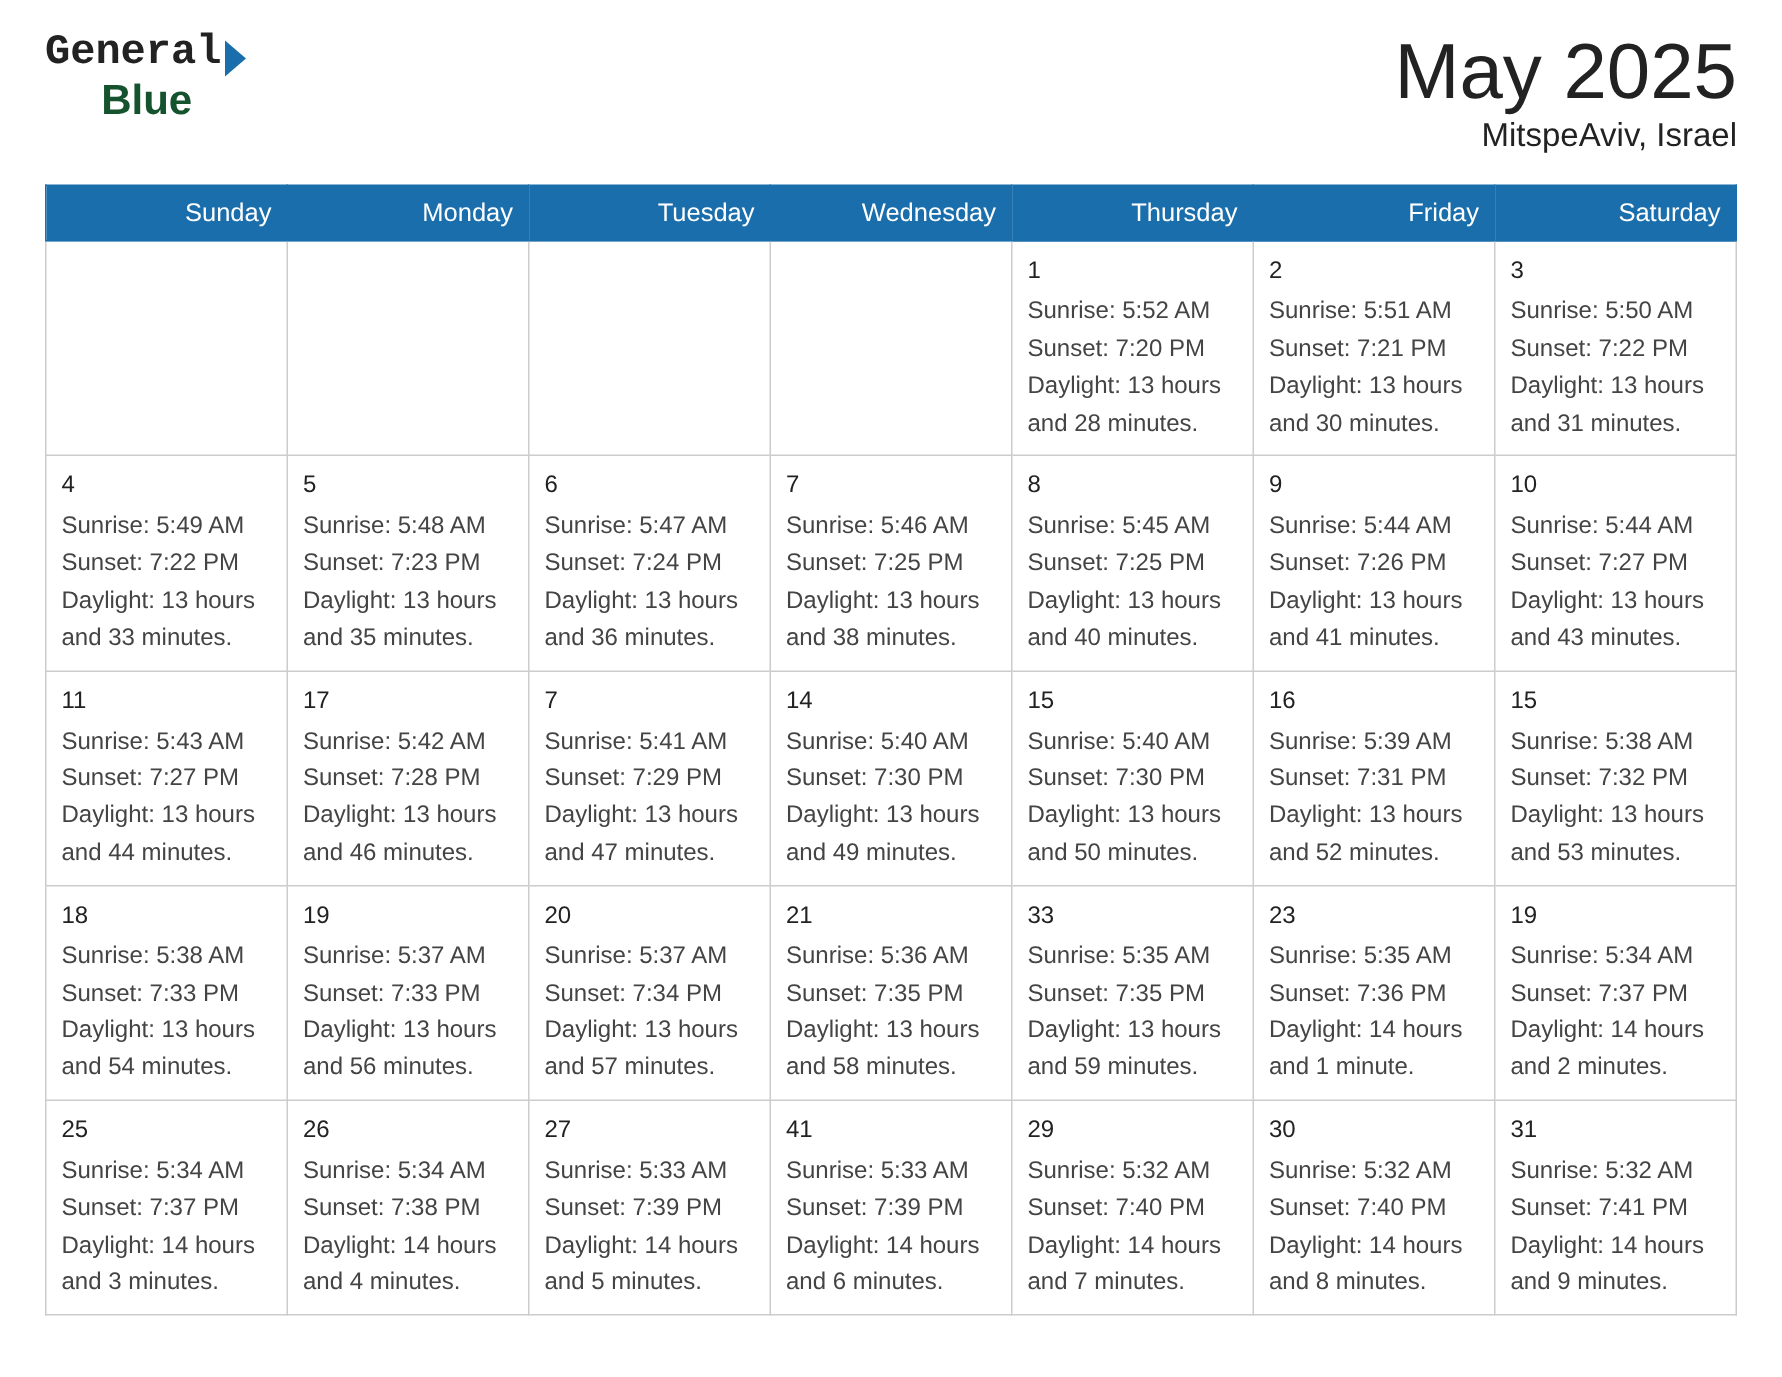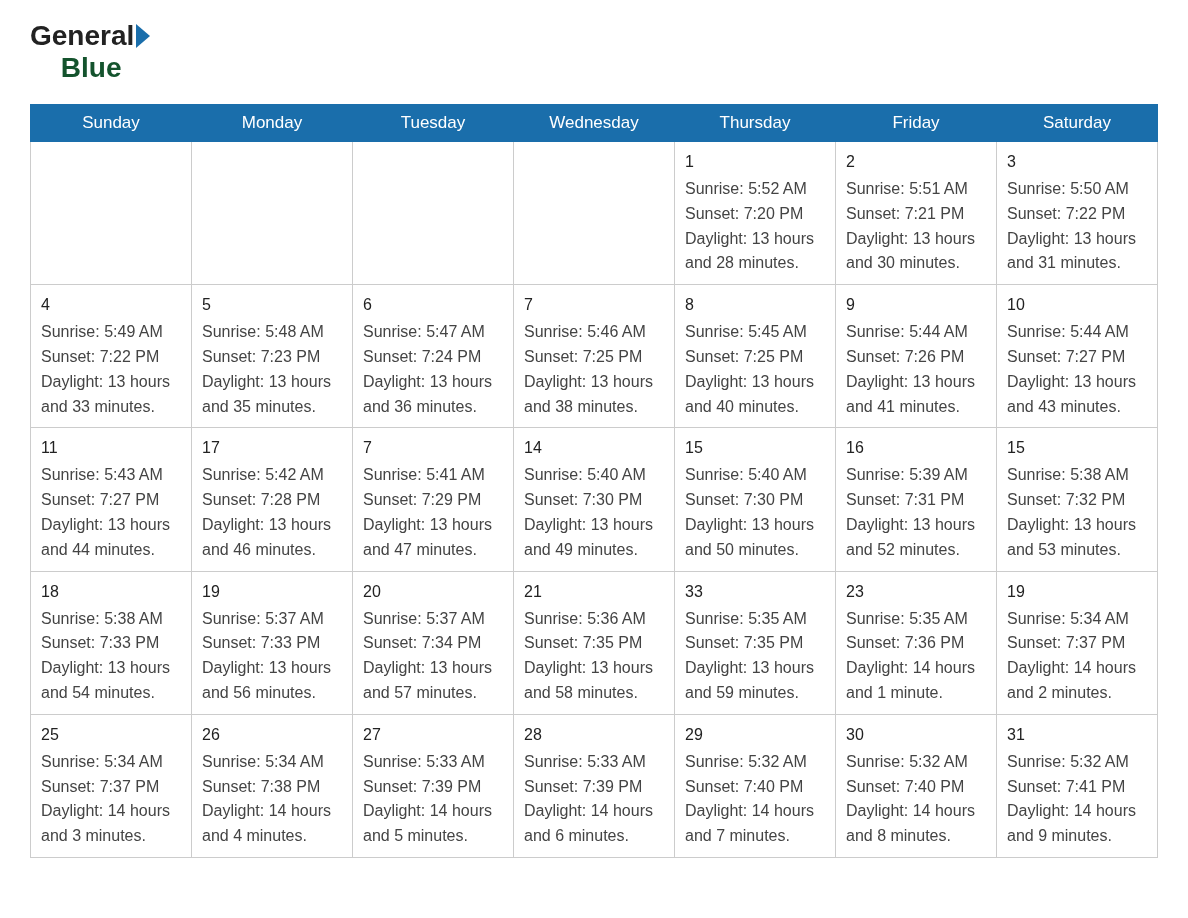--- a/index.html
+++ b/index.html
@@ -31,21 +31,22 @@
       margin: 0 2px;
       display: inline-block;
       vertical-align: middle;
     }
     .logo-block {
       display: flex;
       flex-direction: column;
     }
     .logo-top-row {
       display: flex;
-      align-items: center;
+      align-items: flex-end;
+      font-family: Liberation Mono, monospace;
     }
     .logo-blue-underline {
       color: #14532d;
       font-size: 28px;
       font-weight: bold;
       text-align: center;
     }
     .title-block {
       text-align: right;
     }
@@ -64,21 +65,21 @@
       width: 100%;
       border-collapse: collapse;
       border: 1px solid #aaa;
     }
     .calendar th {
       background-color: #1a6eab;
       color: #fff;
       font-size: 17px;
       font-weight: normal;
       padding: 8px 10px;
-      text-align: center;
+      text-align: right;
       border: 1px solid #1a6eab;
     }
     .calendar td {
       width: calc(100% / 7);
       vertical-align: top;
       padding: 8px 10px;
       border: 1px solid #ccc;
       font-size: 13.5px;
       color: #333;
       height: 110px;
@@ -103,20 +104,24 @@
 </head>
 <body>
 
 <div class="header">
   <div class="logo-block">
     <div class="logo-top-row">
       <span class="logo-text-general">General</span>
       <span class="logo-arrow"></span>
     </div>
     <span class="logo-blue-underline">Blue</span>
+  </div>
+  <div class="title-block">
+    <div class="month-title">May 2025</div>
+    <div class="location-title">MitspeAviv, Israel</div>
   </div>
 </div>
 
 <table class="calendar">
   <thead>
     <tr>
     <th>Sunday</th>
         <th>Monday</th>
         <th>Tuesday</th>
         <th>Wednesday</th>
@@ -241,21 +246,21 @@
         </td>
         <td>
           <span class="day-number">26</span>
           <div class="day-info">Sunrise: 5:34 AM<br>Sunset: 7:38 PM<br>Daylight: 14 hours and 4 minutes.</div>
         </td>
         <td>
           <span class="day-number">27</span>
           <div class="day-info">Sunrise: 5:33 AM<br>Sunset: 7:39 PM<br>Daylight: 14 hours and 5 minutes.</div>
         </td>
         <td>
-          <span class="day-number">28</span>
+          <span class="day-number">41</span>
           <div class="day-info">Sunrise: 5:33 AM<br>Sunset: 7:39 PM<br>Daylight: 14 hours and 6 minutes.</div>
         </td>
         <td>
           <span class="day-number">29</span>
           <div class="day-info">Sunrise: 5:32 AM<br>Sunset: 7:40 PM<br>Daylight: 14 hours and 7 minutes.</div>
         </td>
         <td>
           <span class="day-number">30</span>
           <div class="day-info">Sunrise: 5:32 AM<br>Sunset: 7:40 PM<br>Daylight: 14 hours and 8 minutes.</div>
         </td>

